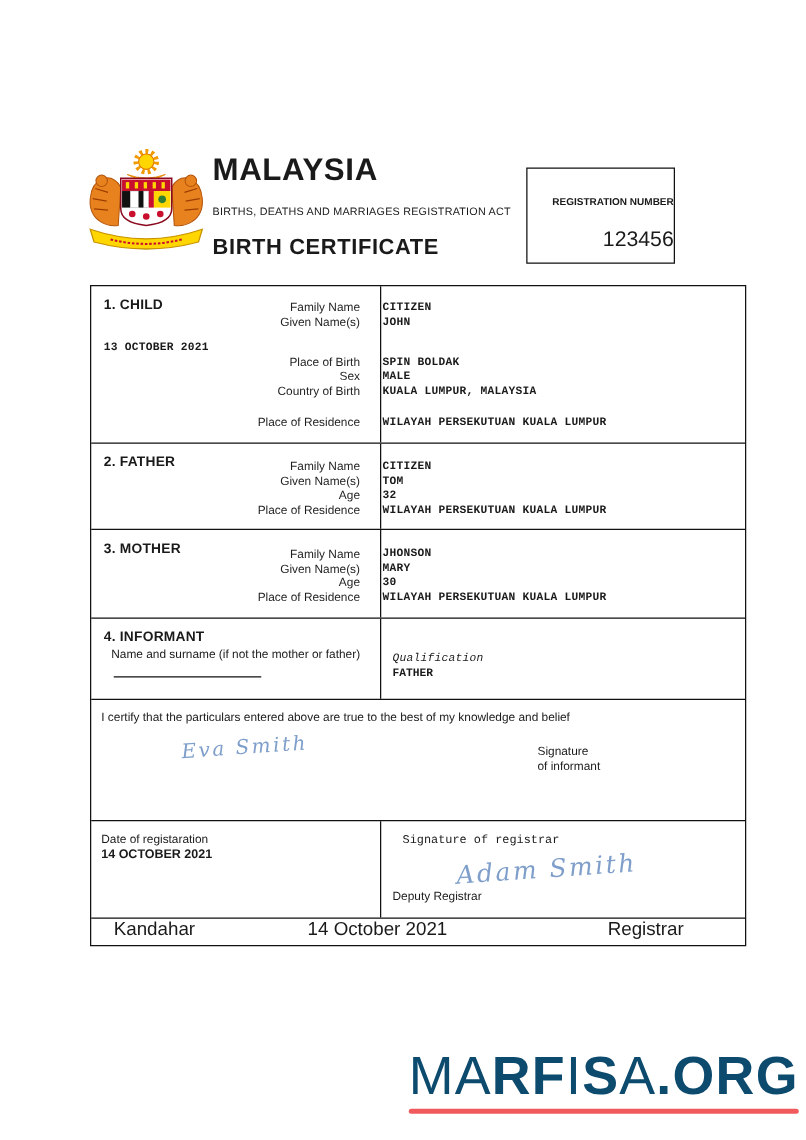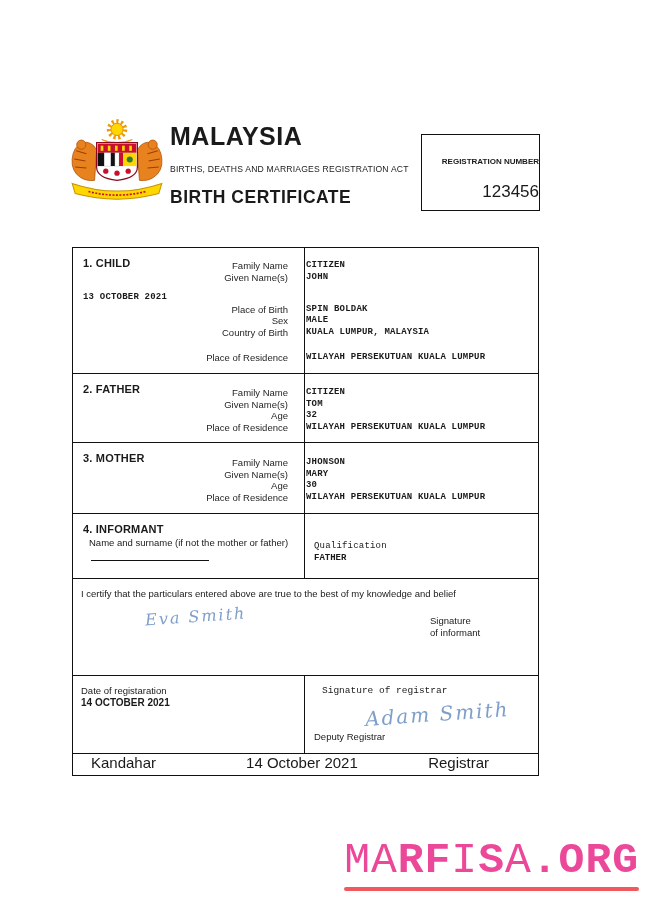--- a/index.html
+++ b/index.html
@@ -11,21 +11,21 @@
   .emblem { position:absolute; left:64px; top:118px; width:106px; height:88px; }
   .hdr-center { position:absolute; left:170px; top:122px; width:246px; }
   .country-title { font-size:25px; font-weight:bold; letter-spacing:0.5px; }
   .act-line { margin-top:13px; font-size:8.6px; letter-spacing:0.2px; }
   .doc-title { margin-top:13px; font-size:17.5px; font-weight:bold; letter-spacing:0.5px; }
   .reg-box { position:absolute; left:421px; top:134px; width:119px; height:77px; border:1.6px solid #111; text-align:right; }
   .reg-label { margin-top:22px; font-size:8px; font-weight:bold; }
   .reg-number { margin-top:16px; font-size:17px; }
 
   
-  .cert-table { position:absolute; left:72px; top:228px; width:467px; height:529px; border:1.6px solid #111;margin-top:19px; }
+  .cert-table { position:absolute; left:72px; top:228px; width:525px; height:529px; border:1.6px solid #111; }
   .trow { position:absolute; left:0; width:100%; }
   .trow.bt { border-top:1.4px solid #111; }
   .r1 { top:0;    height:125px; }
   .r2 { top:125px; height:69px; }
   .r3 { top:194px; height:71px; }
   .r4 { top:265px; height:65px; }
   .r5 { top:330px; height:97px; }
   .r6 { top:427px; height:78px; }
   .r7 { top:505px; height:24px; }
   .vline { position:absolute; left:231px; top:0; bottom:0; border-left:1.5px solid #111; }
@@ -37,21 +37,21 @@
   .r3 .fields { padding-top:14px; }
   .frow { display:flex; line-height:11.5px; }
   .fl { width:223px; text-align:right; padding-right:8px; font-size:9.5px; color:#1f1f1f; }
   .fv { padding-left:10px; font-family:"Liberation Mono", monospace; font-size:9px; font-weight:bold; letter-spacing:0.2px; white-space:nowrap; }
   .g1 { margin-top:9px; }
   .g2 { margin-top:14px; }
 
   
   .inf-name-label { position:absolute; left:16px; top:23px; font-size:9.5px; }
   .inf-underline { position:absolute; left:18px; top:46px; width:118px; border-bottom:1.3px solid #111; }
-  .inf-qual-label { position:absolute; left:241px; top:27px; font-family:"Liberation Mono", monospace; font-size:9px; letter-spacing:0.2px; }
+  .inf-qual-label { position:absolute; left:241px; top:27px; font-family:"Liberation Mono", monospace; font-size:9px; letter-spacing:0.2px;font-style:italic; }
   .inf-qual-value { position:absolute; left:241px; top:39px; font-family:"Liberation Mono", monospace; font-size:9px; font-weight:bold; }
 
   
   .certify-text { position:absolute; left:8px; top:9px; font-size:9.5px; }
   .sig-script { font-family:"DejaVu Serif", serif; font-style:italic; color:#7f9fca; letter-spacing:2px; transform:rotate(-4deg); white-space:nowrap; }
   .informant-sig { position:absolute; left:72px; top:28px; font-size:16px; }
   .sig-caption { position:absolute; left:357px; top:36px; font-size:9.5px; line-height:12px; }
 
   
   .reg-date-label { position:absolute; left:8px; top:9px; font-size:9.5px; }
@@ -237,19 +237,19 @@
 
     <div class="trow bt r7">
       <span class="b-place">Kandahar</span>
       <span class="b-date">14 October 2021</span>
       <span class="b-role">Registrar</span>
     </div>
 
   </div>
 
   <div class="brand">
-    <div class="brand-text" style="color: #ec4899; font-family: Liberation Mono, monospace;">
+    <div class="brand-text" style="color: #0c4a6e;">
       <span class="lw-light">MA</span><span class="lw-bold">RF</span><span class="lw-light">I</span><span class="lw-bold">S</span><span class="lw-light">A</span><span class="lw-bold">.ORG</span>
     </div>
     <div class="brand-underline" style="background: rgb(240, 90, 92);"></div>
   </div>
 
 </div>
 
 </body></html>

